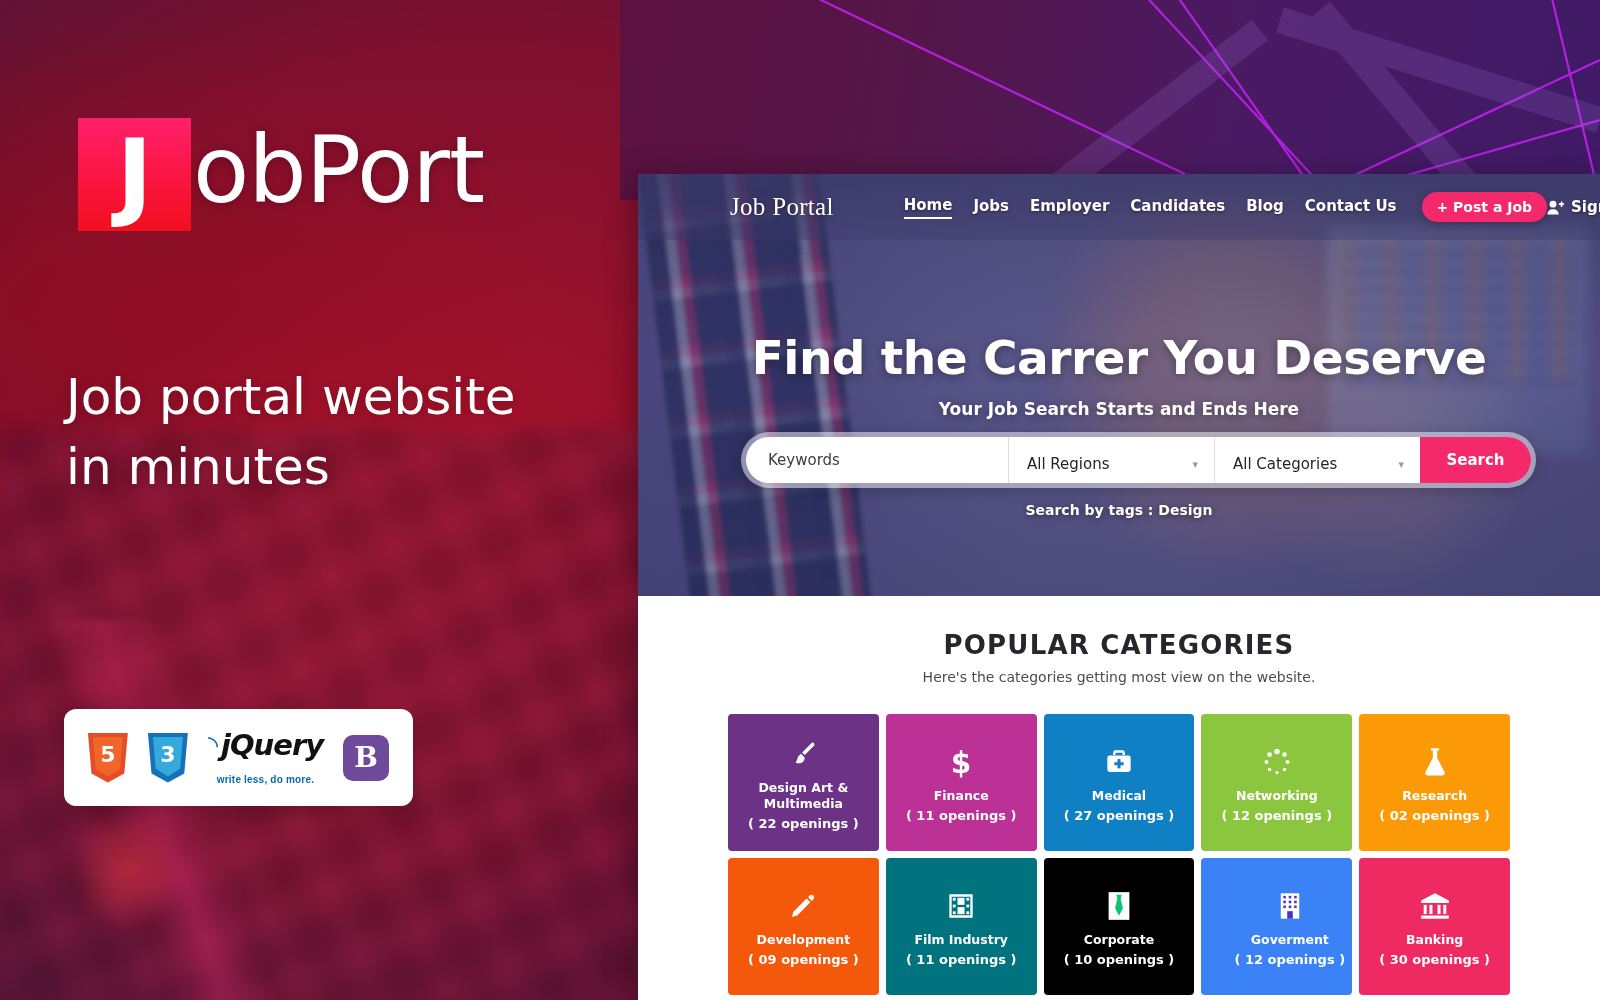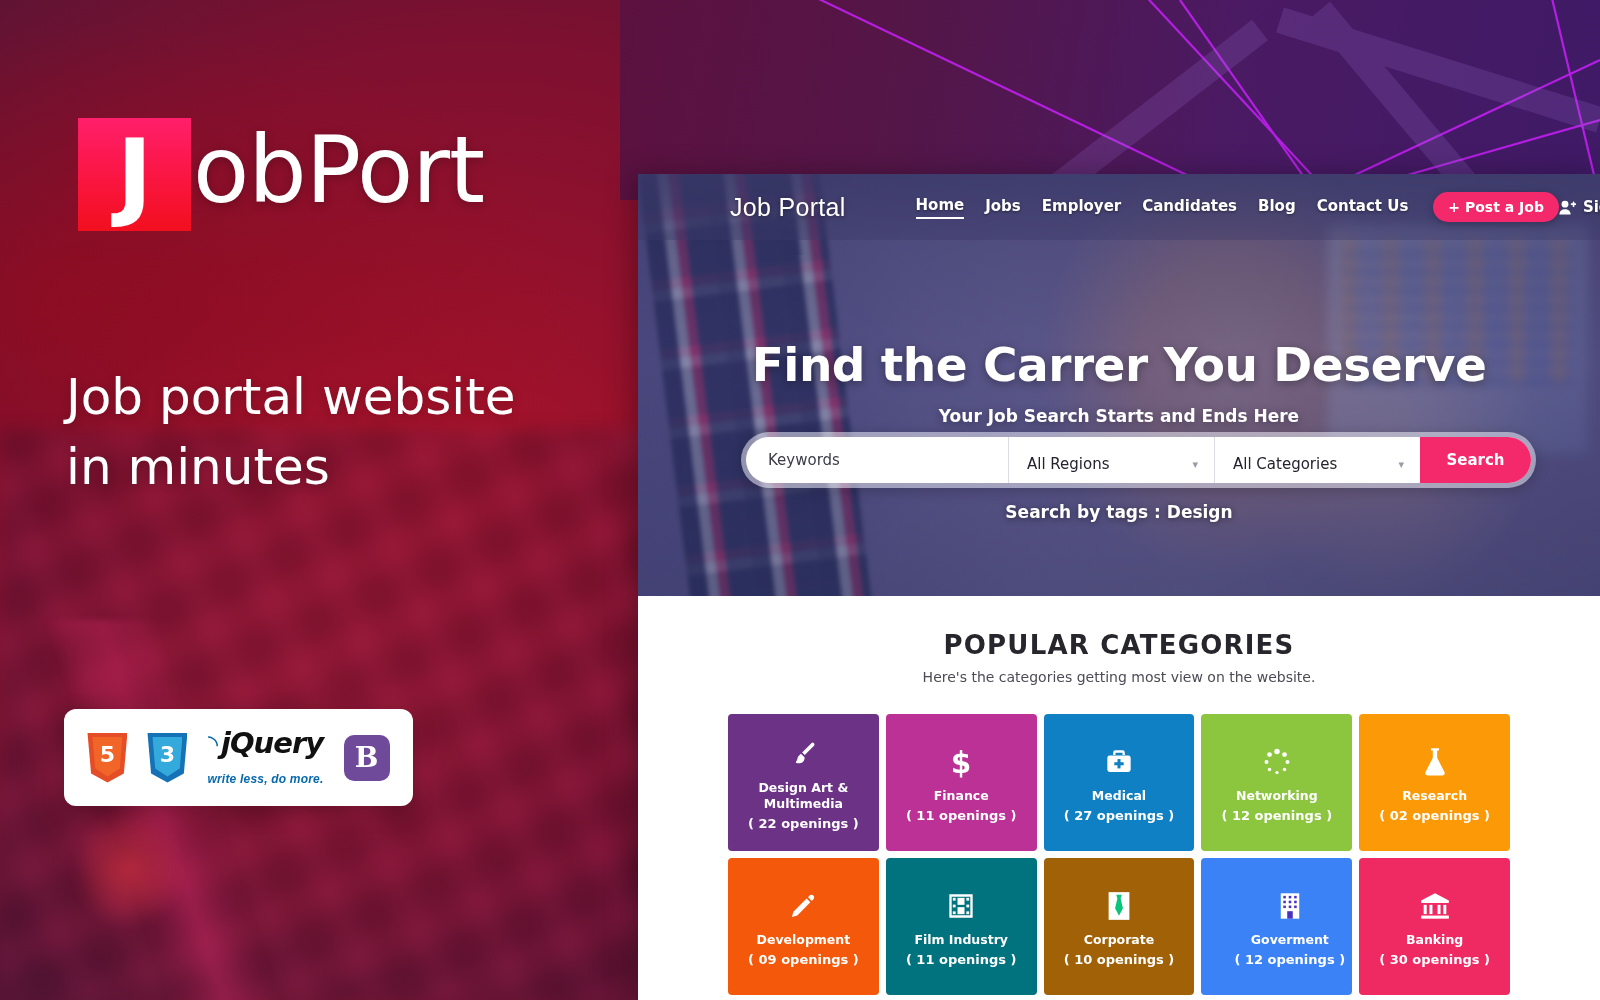--- a/index.html
+++ b/index.html
@@ -100,21 +100,21 @@
   #badge-html5 .sh { background:#e44d26; } #badge-html5 .shin { background:#f16529; }
   #badge-css3 .sh { background:#1572b6; }  #badge-css3 .shin { background:#33a9dc; }
   #badge-jquery { display:flex; flex-direction:column; align-items:center; }
   #badge-jquery .jq-row { display:flex; align-items:center; gap:3px; }
   #badge-jquery .swoosh { font-size:26px; color:#0769ad; line-height:1; }
   #badge-jquery .jqtext {
     font-family:"DejaVu Sans", sans-serif; font-weight:700; font-style:italic;
     font-size:29px; color:#111; letter-spacing:-1px; line-height:1;
   }
   #badge-jquery .jqsub {
-    font-size:12px; color:#0769ad; font-style:italic; font-weight:700;
+    font-size:10px; color:#0769ad; font-weight:700;
     margin-top:14px; letter-spacing:.2px;
   }
   #badge-bootstrap {
     width:46px; height:46px; border-radius:10px; background:#6f4a9b;
     display:flex; align-items:center; justify-content:center; flex:none;
   }
   #badge-bootstrap span {
     color:#fff; font-weight:700; font-size:28px; font-family:"DejaVu Serif", serif; line-height:1;
   }
 
@@ -164,21 +164,21 @@
   }
 
   
   #navbar {
     position:absolute; left:0; top:0; width:100%; height:66px;
     display:flex; align-items:center; padding:0 26px 0 92px;
     background:linear-gradient(180deg, rgba(58,56,104,.72), rgba(58,56,104,.38));
   }
   #brand {
     color:#fff; font-size:25px; font-weight:400; letter-spacing:.3px;
-    font-family:Liberation Sans, sans-serif; white-space:nowrap;
+    font-family:Liberation Serif, serif; white-space:nowrap;
     text-shadow:0 1px 4px rgba(0,0,0,.4);
   }
   #navlinks { display:flex; align-items:center; gap:21px; margin-left:70px; }
   .navlink {
     color:#fff; font-size:15px; font-weight:700; white-space:nowrap;
     font-family:"DejaVu Sans", sans-serif; text-shadow:0 1px 3px rgba(0,0,0,.45);
     padding-bottom:3px;
   }
   .navlink.active { border-bottom:2px solid #fff; }
   #post-job-btn {
@@ -188,21 +188,21 @@
     box-shadow:0 2px 8px rgba(0,0,0,.25);
   }
   #signup-login {
     margin-left:auto; display:flex; align-items:center; gap:7px;
     color:#fff; font-size:15px; font-weight:700; white-space:nowrap;
     font-family:"DejaVu Sans", sans-serif; text-shadow:0 1px 3px rgba(0,0,0,.45);
   }
   #signup-login svg { display:block; }
 
   
-  #hero-copy { position:absolute; left:0; right:0; top:163px; text-align:center; }
+  #hero-copy { position:absolute; left:0; right:0; top:156px; text-align:center; }
   #hero-title {
     color:#fff; font-size:47px; font-weight:700; letter-spacing:-.5px;
     font-family:"DejaVu Sans", sans-serif;
     text-shadow:0 2px 10px rgba(0,0,0,.35);
   }
   #hero-sub {
     color:#fff; font-size:17px; font-weight:700; margin-top:14px;
     font-family:"DejaVu Sans", sans-serif;
     text-shadow:0 2px 8px rgba(0,0,0,.35);
   }
@@ -227,21 +227,21 @@
     font-size:15px; color:#23232e; font-family:"DejaVu Sans", sans-serif;
   }
   .sel .chev { color:#9a9aa8; font-size:11px; }
   #search-btn {
     flex:1; background:#f4296b; color:#fff;
     display:flex; align-items:center; justify-content:center;
     font-size:15px; font-weight:700; font-family:"DejaVu Sans", sans-serif;
   }
   #tags-line {
     position:absolute; left:0; right:0; top:328px; text-align:center;
-    color:#fff; font-size:17px; font-weight:700;
+    color:#fff; font-size:14px; font-weight:700;
     font-family:"DejaVu Sans", sans-serif; text-shadow:0 1px 6px rgba(0,0,0,.5);
   }
 
   
   #cats { padding-top:34px; background:#fff; }
   #cats-title {
     text-align:center; font-size:26px; font-weight:700; color:#26262c;
     letter-spacing:1.2px; font-family:"DejaVu Sans", sans-serif;
   }
   #cats-sub {
@@ -456,21 +456,21 @@
               <rect x="16.6" y="5" width="2.4" height="2.4"></rect>
               <rect x="16.6" y="10.8" width="2.4" height="2.4"></rect>
               <rect x="16.6" y="16.6" width="2.4" height="2.4"></rect>
               <rect x="9" y="5" width="6" height="6"></rect>
               <rect x="9" y="13" width="6" height="6"></rect>
             </svg>
           </div>
           <div class="cname">Film Industry</div>
           <div class="copen">( 11 openings )</div>
         </div>
-        <div class="cat" style="background: #a16207;">
+        <div class="cat" style="background: #000000;">
           <div class="cicon">
             <svg width="26" height="30" viewBox="0 0 20 26">
               <rect x="1" y="1" width="18" height="24" fill="#fff"></rect>
               <path d="M7.6 3.2h4.8l-1 3.4 2 8.4L10 21.5 6.6 15l2-8.4z" fill="#08c579"></path>
             </svg>
           </div>
           <div class="cname">Corporate</div>
           <div class="copen">( 10 openings )</div>
         </div>
         <div class="cat" style="background: #3b82f6; padding-left: 32px;">

